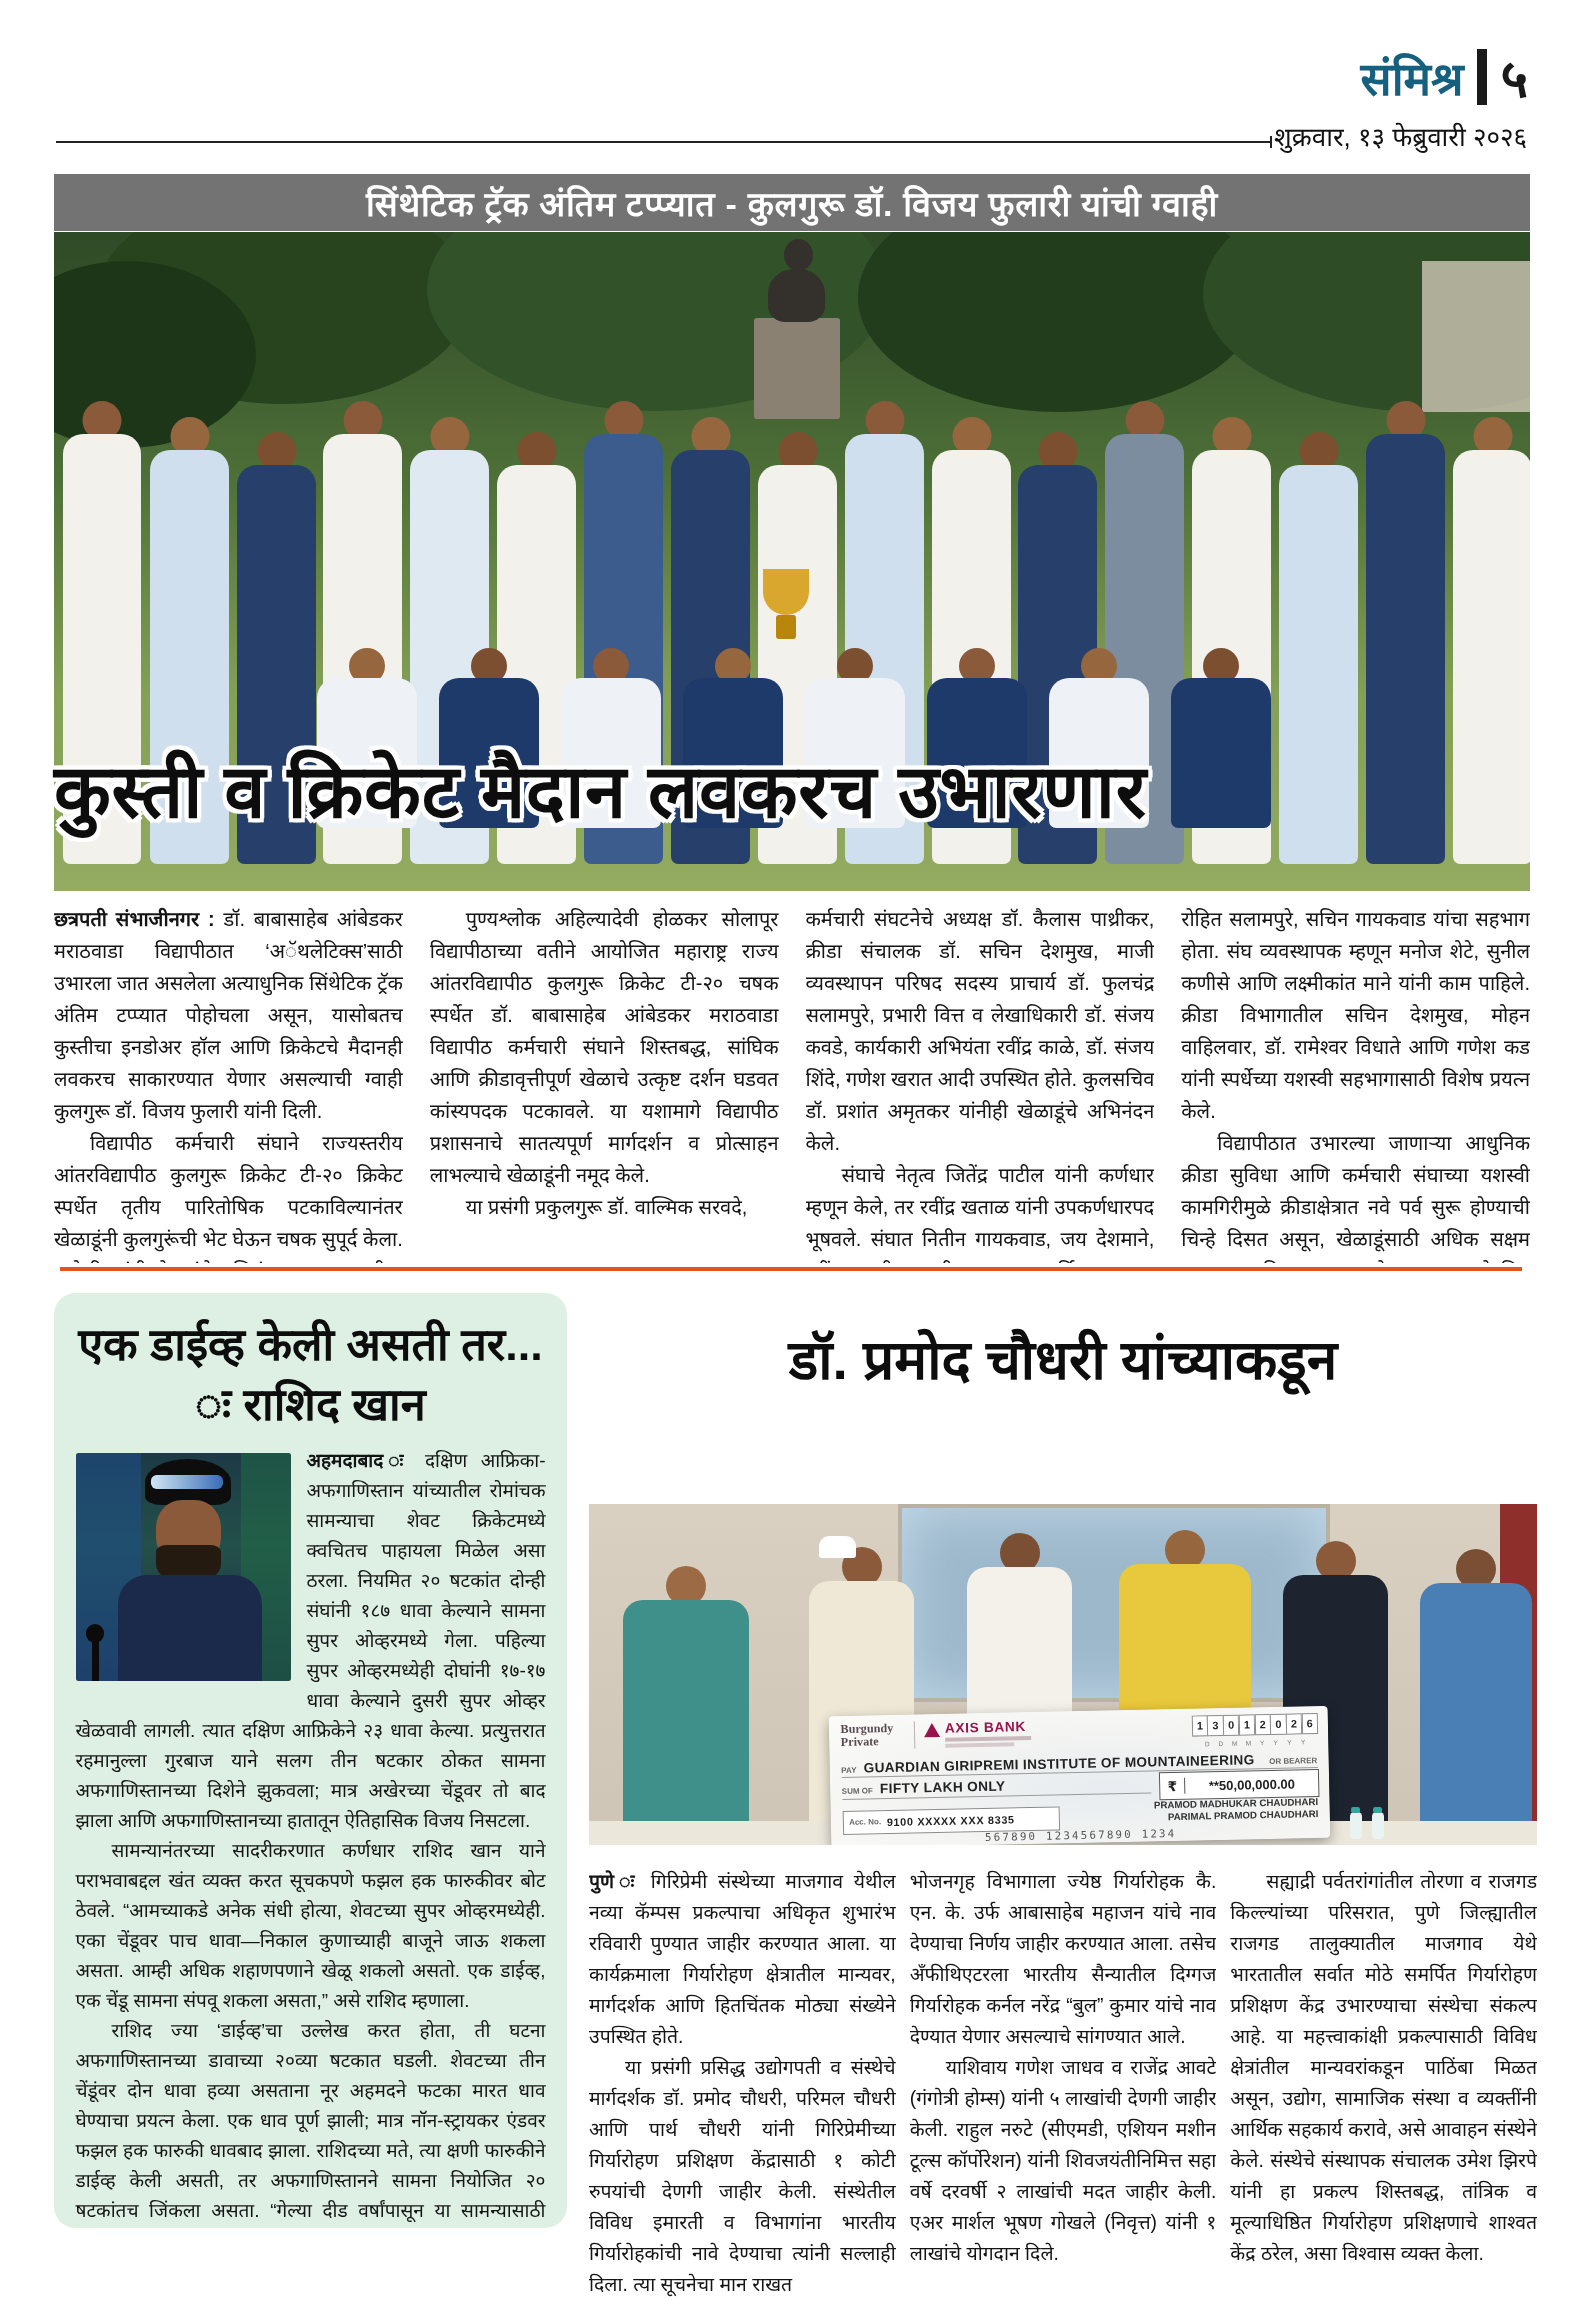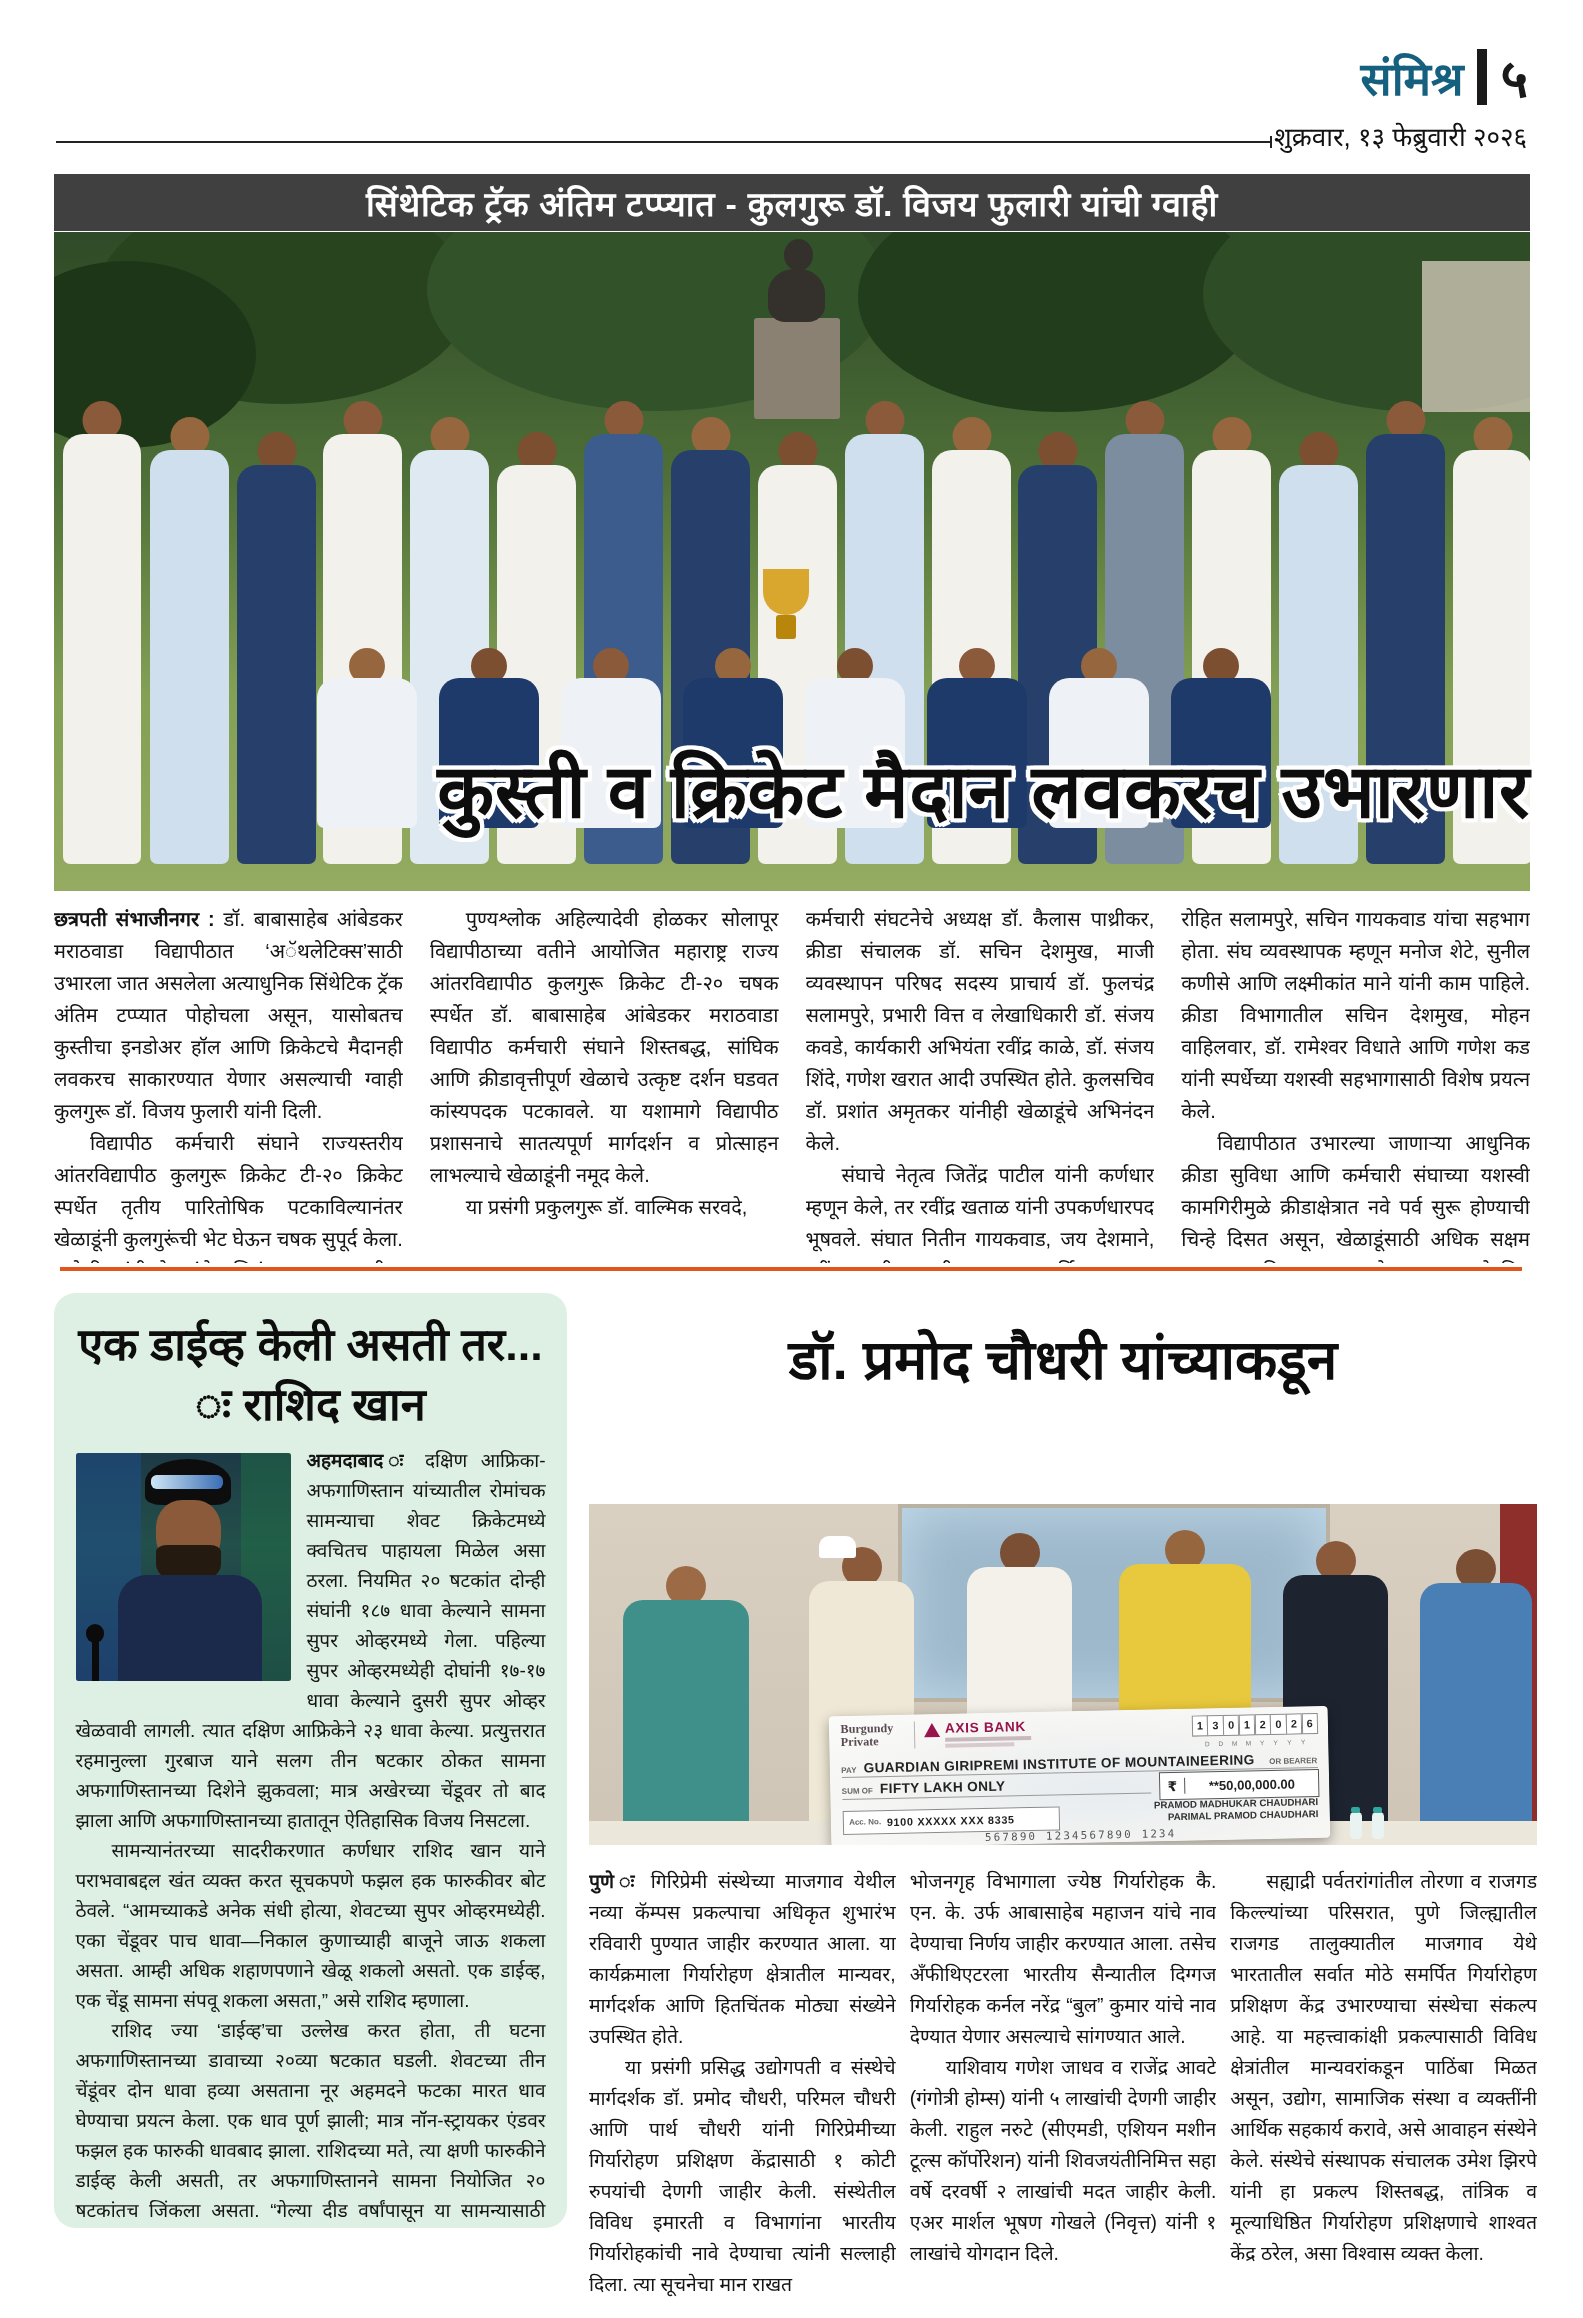--- a/index.html
+++ b/index.html
@@ -10,37 +10,37 @@
   .logo{position:absolute;left:56px;top:37px;font-size:70px;font-weight:800;color:#e51b22;letter-spacing:1.4px;white-space:nowrap;}
   .mast-right{position:absolute;right:55px;top:40px;display:flex;align-items:center;gap:13px;}
   .section-name{font-size:46px;font-weight:800;color:#15607f;}
   .mast-bar{width:10.8px;height:56px;background:#1a1a1a;}
   .page-number{font-size:53px;font-weight:800;color:#1a1a1a;}
   .mast-rule{position:absolute;left:56px;top:141px;width:1216px;height:2.2px;background:#222;}
   .mast-rule:after{content:"";position:absolute;right:0;top:-5px;width:2.2px;height:12.2px;background:#222;}
   .mast-date{position:absolute;right:56px;top:118px;font-size:26px;font-weight:400;color:#111;white-space:nowrap;}
 
   
-  .banner{position:absolute;left:54px;top:174px;width:1476px;height:57px;background:#404040;color:#fff;
+  .banner{position:absolute;left:54px;top:174px;width:1476px;height:57px;background:#737373;color:#fff;
           display:flex;align-items:center;justify-content:center;font-size:34px;font-weight:800;letter-spacing:0.7px;}
 
   
   .photo1{position:absolute;left:54px;top:232px;width:1476px;height:659px;overflow:hidden;
           background:linear-gradient(180deg,#2e4a27 0%,#3d5b2f 18%,#4f7038 38%,#6b8a47 55%,#83a055 70%,#94ab61 100%);}
   .tree{position:absolute;border-radius:50%;}
   .statue-ped{position:absolute;background:#8a8173;border-radius:2.9px;}
   .statue-bust{position:absolute;background:#34312c;border-radius:46% 46% 30% 30%;}
   .statue-head{position:absolute;background:#34312c;border-radius:50%;}
   .fig{position:absolute;}
   .fig .h{position:absolute;left:50%;transform:translateX(-50%);top:0;border-radius:50%;}
   .fig .b{position:absolute;left:4%;right:4%;border-radius:20px 20px 7.2px 7.2px;}
   .trophy-cup{position:absolute;background:#d9a62e;border-radius:0 0 24.4px 24.4px;}
   .trophy-base{position:absolute;background:#b8860b;border-radius:2.9px;}
 
-  .lead-headline{position:absolute;left:54px;top:753px;width:1476px;text-align:right;
+  .lead-headline{position:absolute;left:54px;top:753px;width:1476px;text-align:left;
     font-size:74px;font-weight:800;color:#0d0d0d;line-height:1.05;letter-spacing:0.7px;white-space:nowrap;
     text-shadow:-3.6px -3.6px 0 #fff,3.6px -3.6px 0 #fff,-3.6px 3.6px 0 #fff,3.6px 3.6px 0 #fff,0 -4.3px 0 #fff,0 4.3px 0 #fff,-4.3px 0 0 #fff,4.3px 0 0 #fff;}
 
   
   .cols{position:absolute;display:flex;}
   .col{overflow:hidden;}
   .para{margin:0;text-align:justify;color:#141414;}
   .lead-cols{left:54px;top:903px;width:1476px;height:360px;gap:27px;}
   .lead-cols .col{flex:1;}
   .lead-cols .para{font-size:20px;line-height:32px;}

